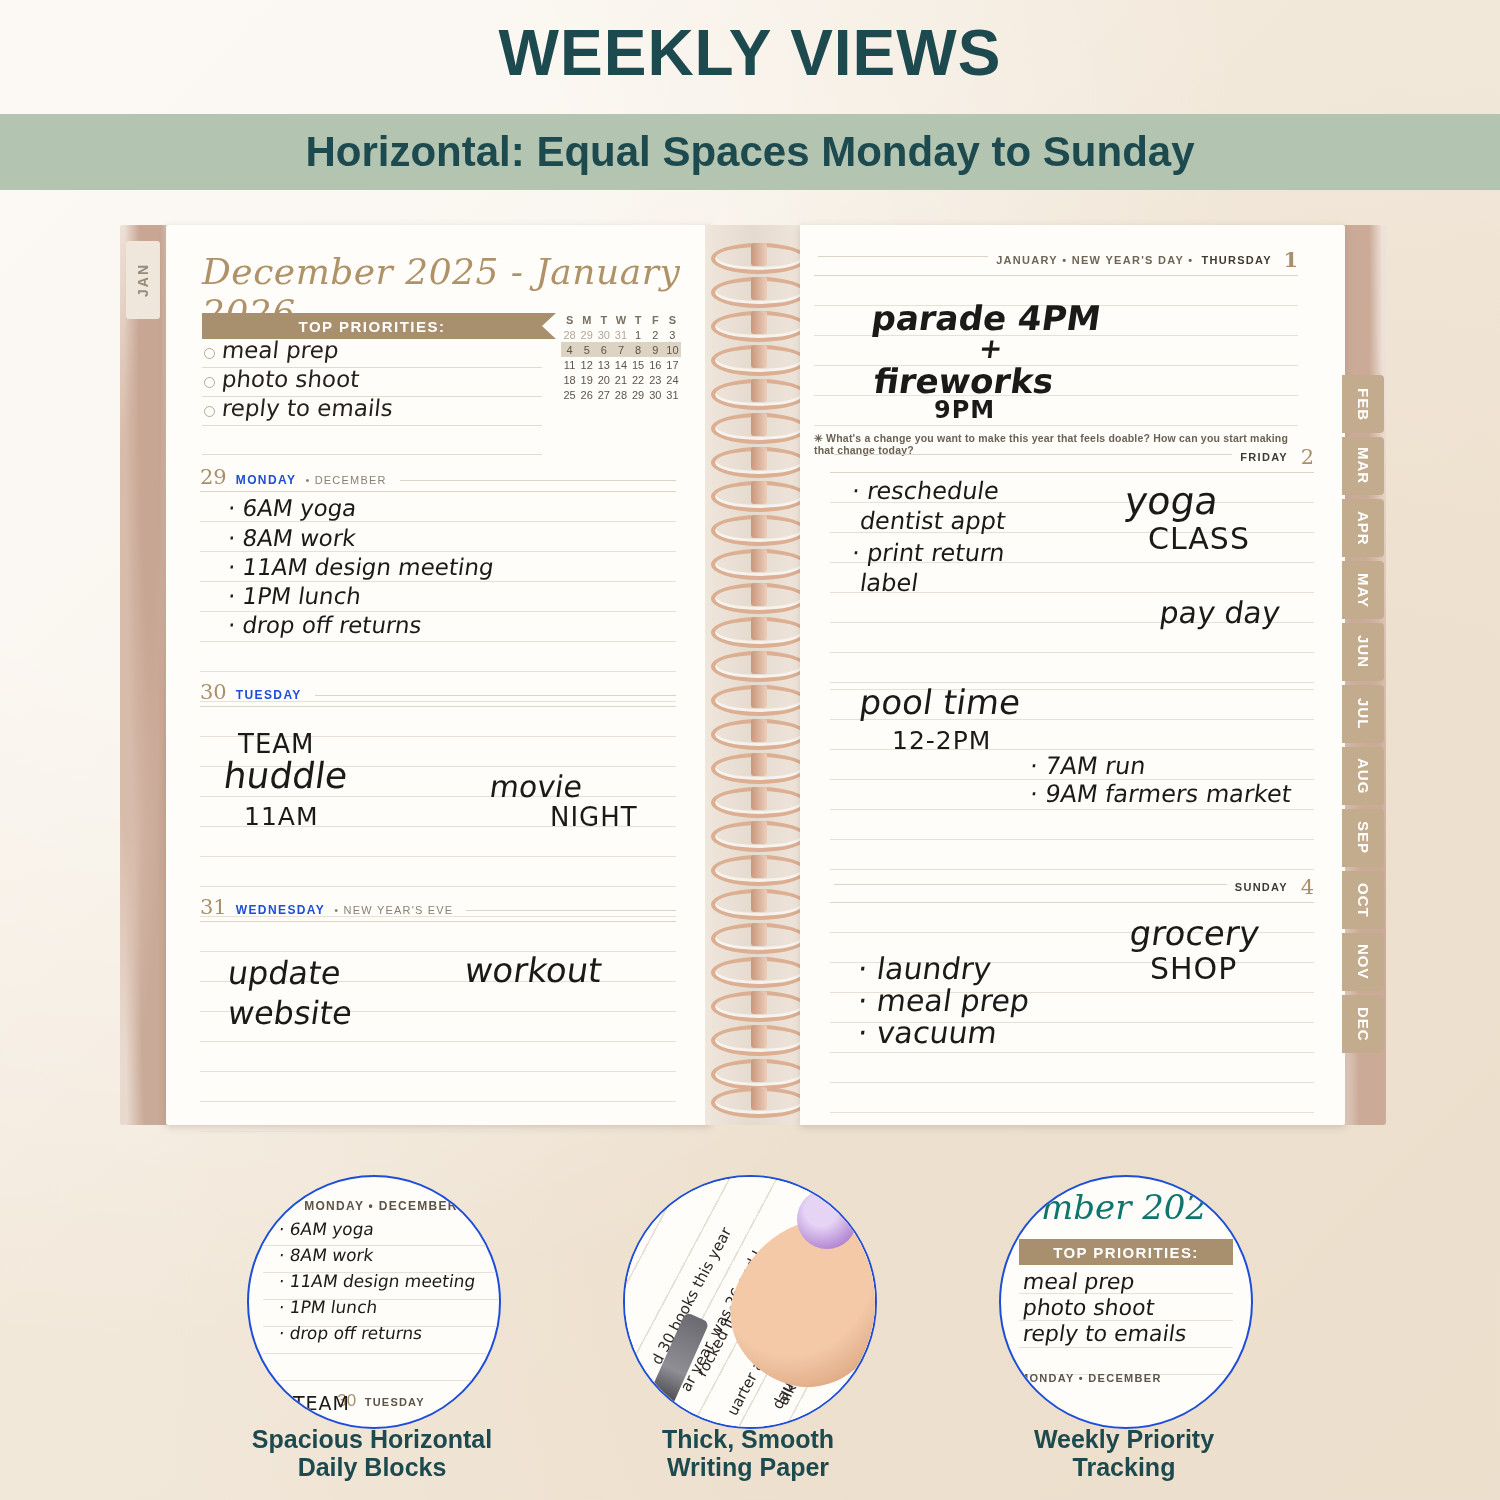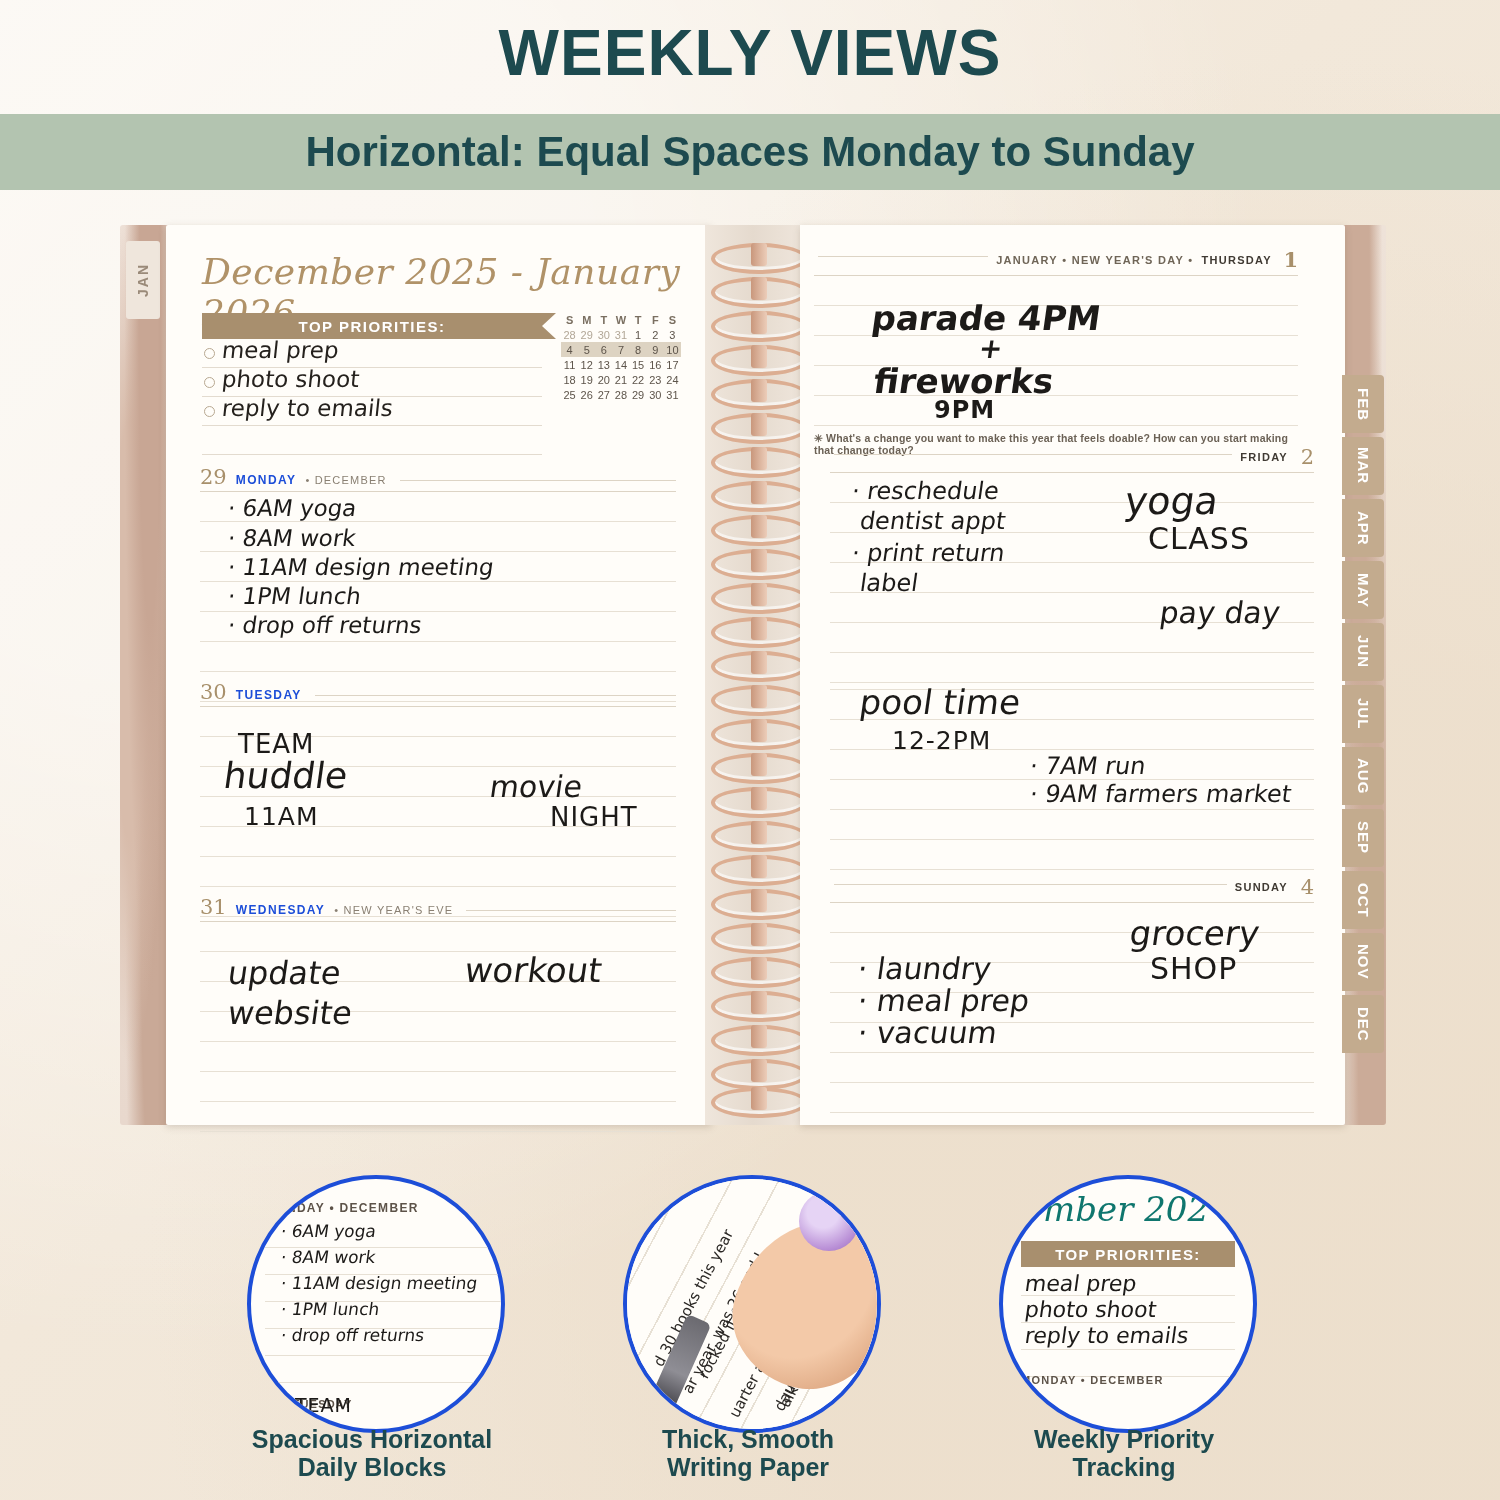--- a/index.html
+++ b/index.html
@@ -164,21 +164,21 @@
   .rday-meta{font-size:11px;color:#6f6557;letter-spacing:1.3px;}
   .rday-meta b{color:#403a33;}
   .rday-num{font-size:21px;color:#a8906b;font-family:"DejaVu Serif",serif;min-width:18px;text-align:right;}
   .prompt{
     font-size:10.5px;color:#6b6counter;color:#6b6155;letter-spacing:.2px;
   }
   
   .circles{position:absolute;top:1175px;left:0;width:100%;height:250px;}
   .circ{
     position:absolute;width:250px;height:250px;border-radius:50%;
-    overflow:hidden;background:#fffdf9;border:4px solid #1d4ed8;
+    overflow:hidden;background:#fffdf9;border:2px solid #1d4ed8;text-align:center;
   }
   .c1{left:247px;}
   .c2{left:623px;}
   .c3{left:999px;}
   .cap{
     position:absolute;top:1425px;text-align:center;width:330px;
     font-size:25px;font-weight:bold;color:#1d4a4f;line-height:1.12;
   }
   .cap1{left:207px;}
   .cap2{left:583px;}

